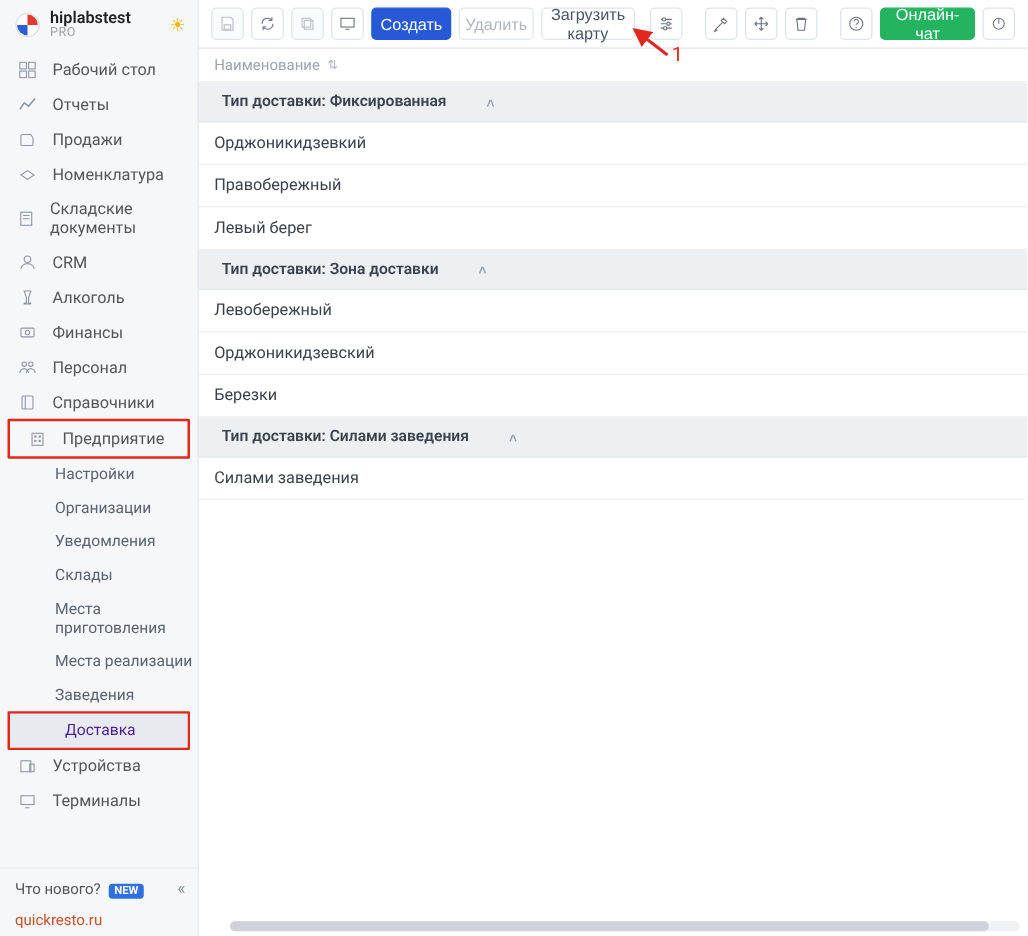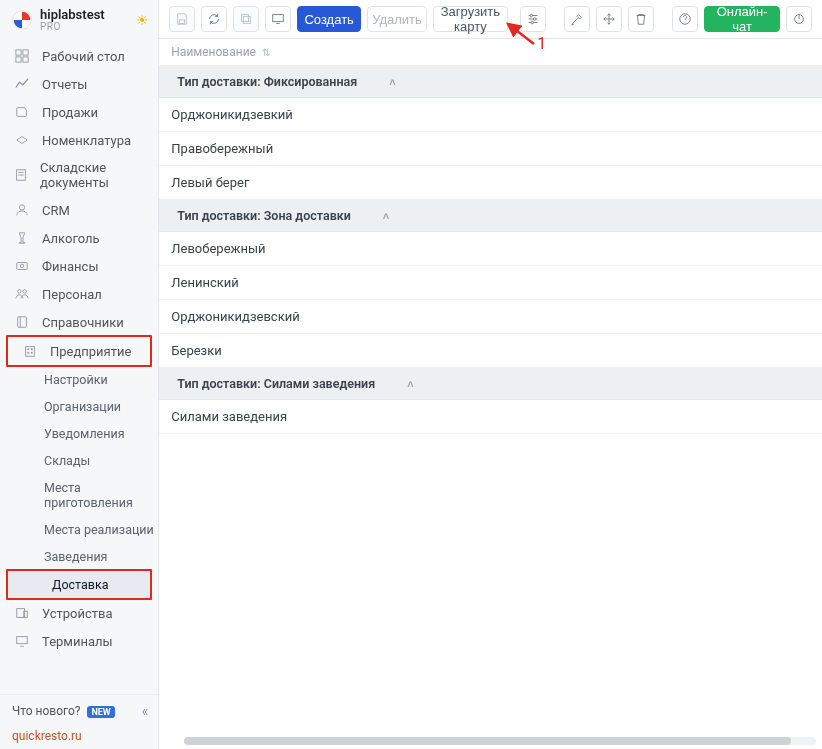--- a/index.html
+++ b/index.html
@@ -61,21 +61,21 @@
     width:16px; height:16px; display:flex; align-items:center; justify-content:center;
     color:#8e96a3;
   }
   .sub-item {
     padding-left: 44px;
     font-size:12.5px;
     color:#5b636e;
   }
   .sub-item.active {
     background:#e7eaee;
-    color:#0f172a;
+    color:#4c1d95;
   }
   .highlight-box {
     border: 2px solid #e2281e;
     margin: -1px 6px -1px 6px;
     border-radius:1px;
   }
   .sidebar-footer {
     border-top:1px solid #eceef0;
     padding:8px 10px 6px 12px;
     font-size:12px; color:#555;
@@ -451,21 +451,20 @@
       </div>
       <div class="data-row"><span>Орджоникидзевкий</span></div>
       <div class="data-row"><span>Правобережный</span></div>
       <div class="data-row"><span>Левый берег</span></div>
 
       <div class="group-header">
         <span>Тип доставки: Зона доставки</span>
         <span class="chevron">˄</span>
       </div>
       <div class="data-row"><span>Левобережный</span></div>
-      <div class="data-row"><span>Ленинский</span></div>
       <div class="data-row"><span>Орджоникидзевский</span></div>
       <div class="data-row"><span>Березки</span></div>
 
       <div class="group-header">
         <span>Тип доставки: Силами заведения</span>
         <span class="chevron">˄</span>
       </div>
       <div class="data-row"><span>Силами заведения</span></div>
     </div>
   </main>

